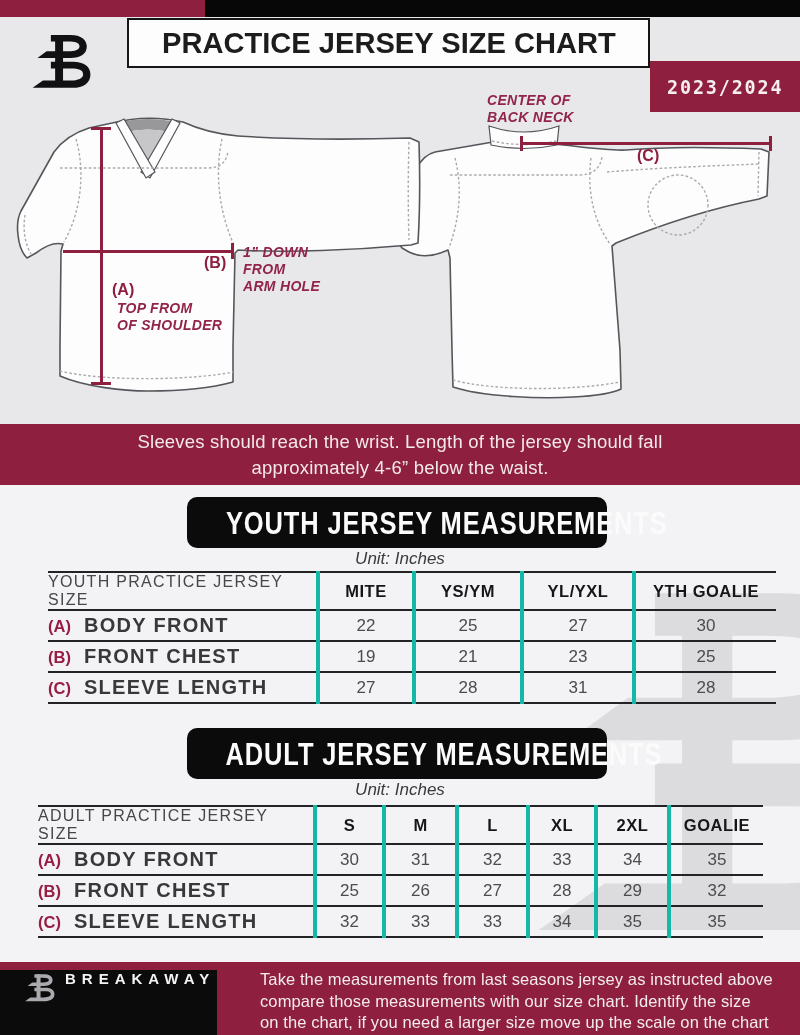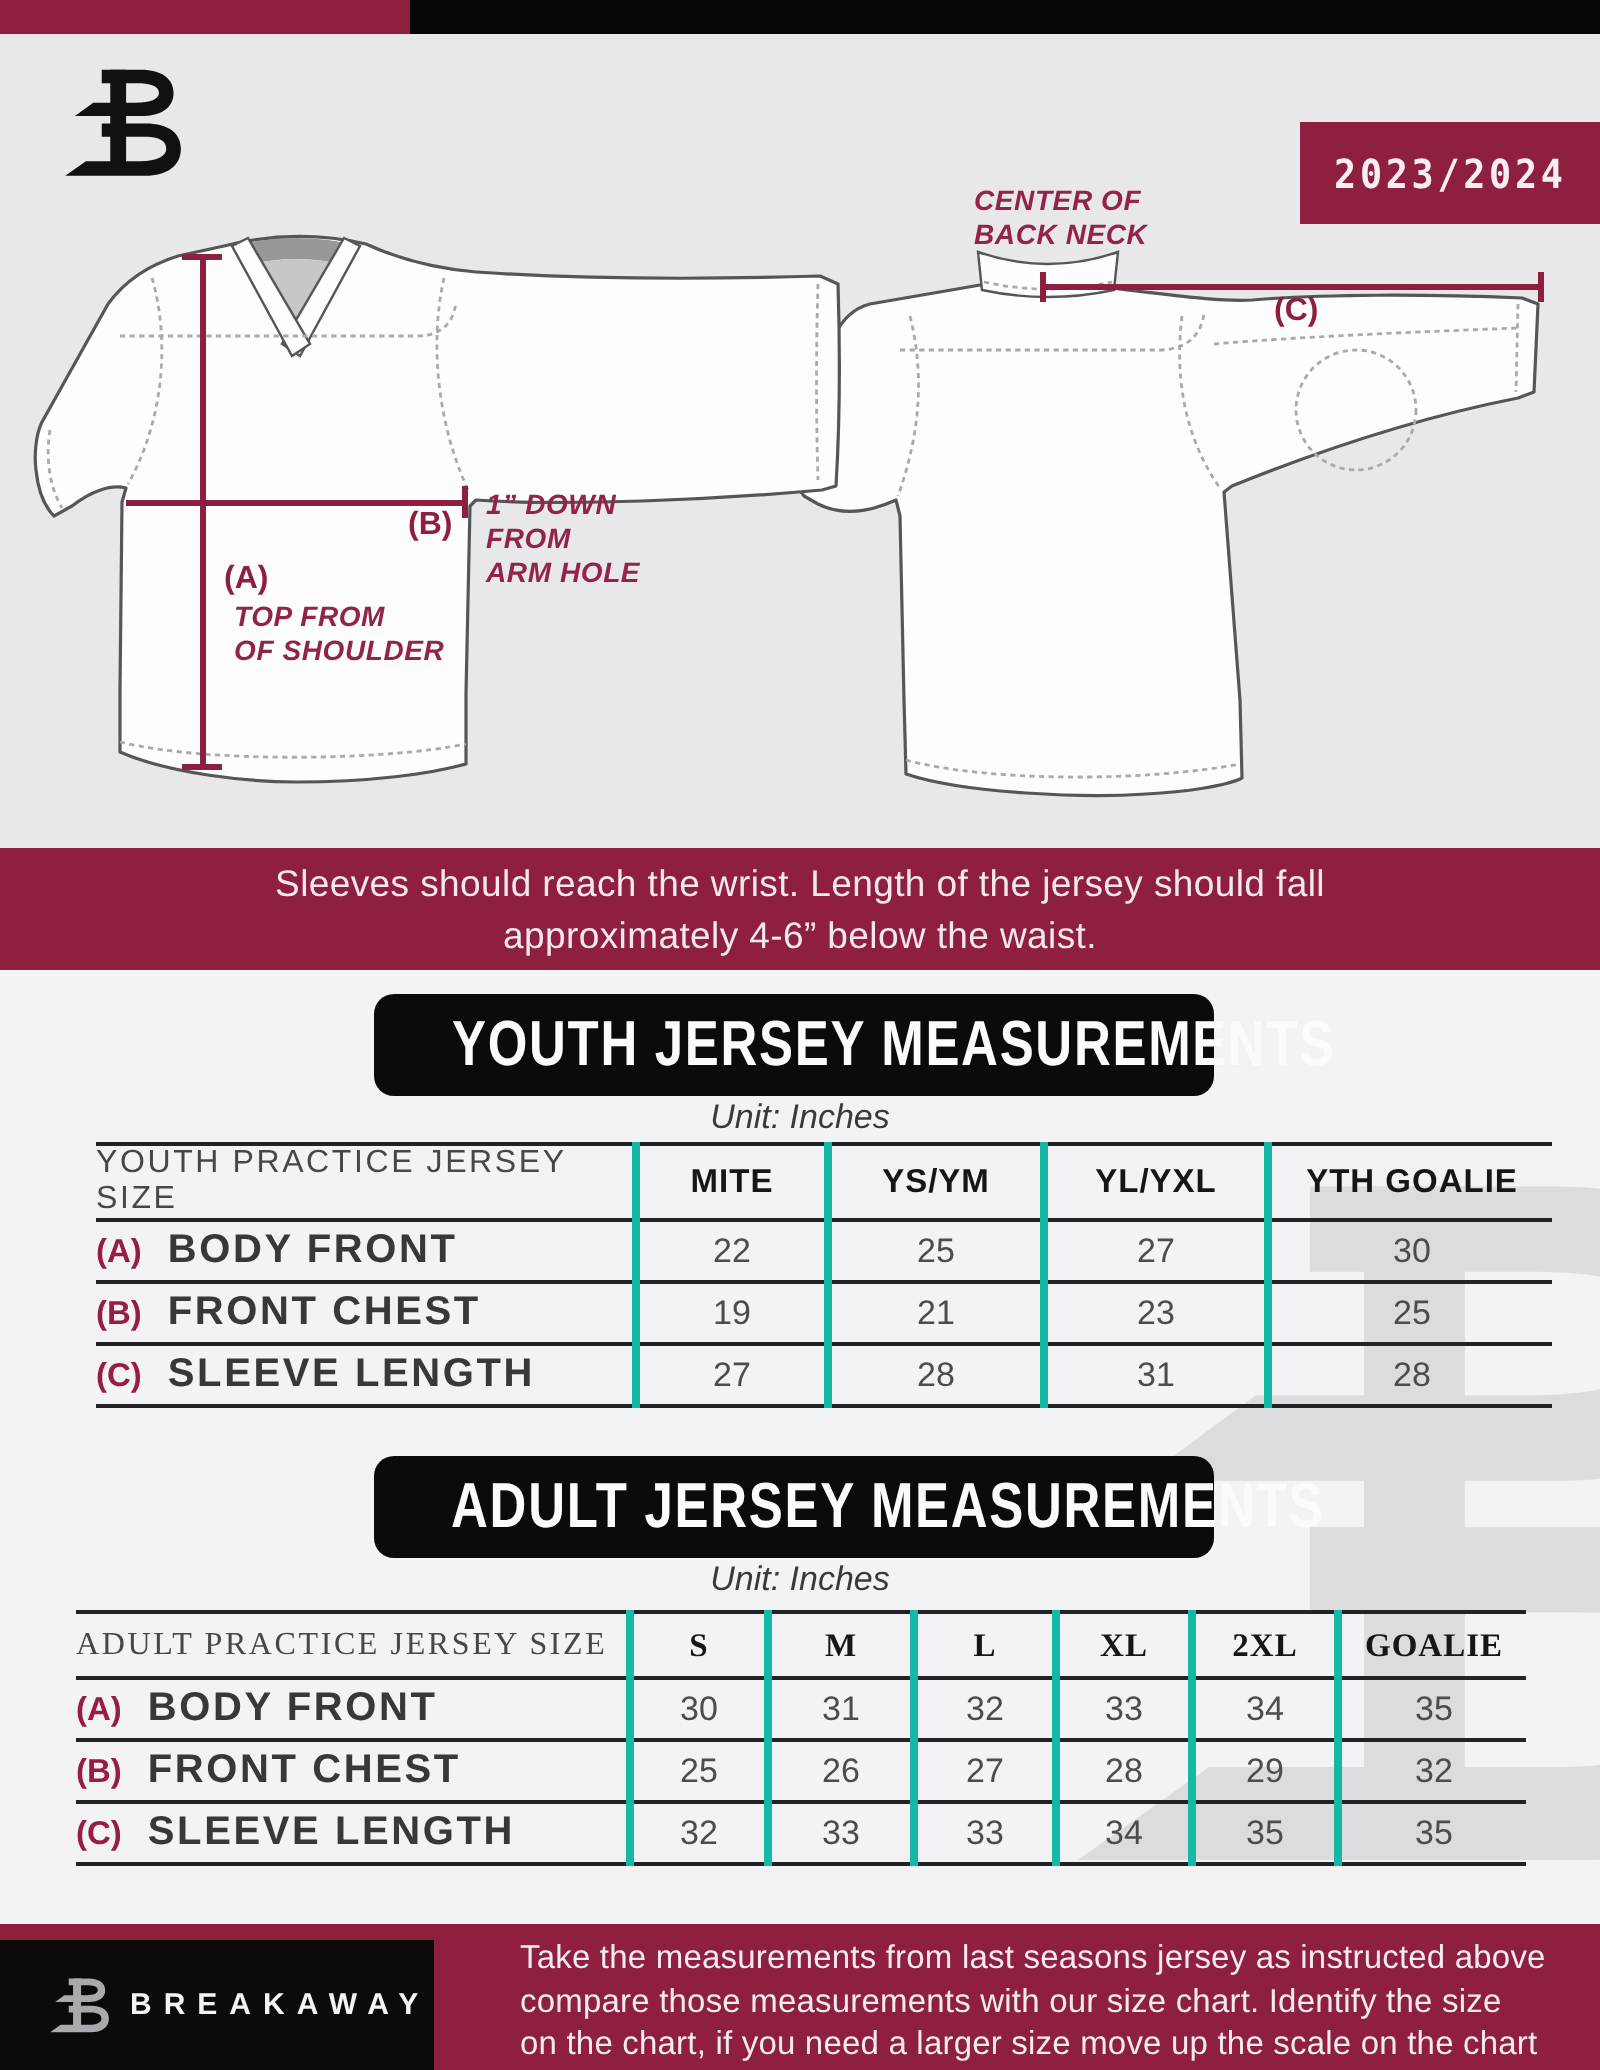--- a/index.html
+++ b/index.html
@@ -48,21 +48,21 @@
   td.cell-mid{border-left:4px solid #14b8a6;text-align:center;}
   td.label-header{font-size:16px;letter-spacing:1.3px;color:#47474a;padding-left:11px;}
   td.size-header{font-weight:bold;font-size:16.5px;color:#161618;letter-spacing:.5px;}
   td.row-label{padding-left:24px;}
   td.row-label .key{color:#981d44;font-weight:bold;font-size:16.5px;margin-right:13px;}
   td.row-label .lbl{color:#38383a;font-size:20px;letter-spacing:1.3px;font-weight:bold;}
   td.value{font-size:17px;color:#4c4c4f;}
   
   #footer-maroon{left:0;top:962px;width:800px;height:73px;background:#8e1f3e;}
   #footer-black{left:0;top:970px;width:217px;height:65px;background:#0b0b0b;
-                display:flex;align-items:center;}
+                display:flex;align-items:flex-start;}
   #footer-black svg{margin-left:22px;width:34px;height:36px;}
   #brand-name{color:#f4f4f4;font-size:15px;font-weight:bold;letter-spacing:6px;margin-left:9px;}
   #footer-note{left:232px;top:969px;width:560px;z-index:2;margin-left:28px;}
   #footer-note div{color:#f3ebee;font-size:16.5px;line-height:21.5px;letter-spacing:.1px;}
 </style>
 </head>
 <body>
 
 <svg width="0" height="0" style="position:absolute">
   <defs>
@@ -73,20 +73,23 @@
     </symbol>
   </defs>
 </svg>
 
 <div class="abs" id="top-section">
   <div class="abs" id="stripe-maroon"></div>
   <div class="abs" id="stripe-black"></div>
   <svg class="abs" id="logo-main" viewBox="0 0 110 115" fill="#111114">
       <use href="#bmark"></use>
     </svg>
+  <div class="abs" id="title-box">
+    <span class="t">PRACTICE JERSEY SIZE CHART</span>
+  </div>
   <div class="abs" id="season-box">
     <span class="t">2023/2024</span>
   </div>
 
   <svg class="abs jersey" style="left:393px;top:100px" width="407" height="320" viewBox="0 0 407 320">
     <path class="outline" d="M100 42 L42 52 C34 54 28 60 24 68 L6 125 C3 132 4 142 9 148 L16 152 C28 158 42 156 55 150 L57 158 L59 250 L60 287 C90 297 150 299 180 297 C200 296 220 293 228 289 L227 250 L219 146 L223 143 C260 128 310 110 366 99 L374 96 L376 52 L368 49 C320 47 268 47 233 50 C215 51 190 47 162 44 L100 42 Z"></path>
     <circle class="seam" cx="285" cy="105" r="30"></circle>
     <path class="seam" d="M57 75 L186 75 Q206 75 209 57"></path>
     <path class="seam" d="M214 72 C262 68 315 66 366 64"></path>
     <path class="seam" d="M62 58 C70 90 66 120 56 148"></path>
@@ -202,21 +205,21 @@
       <colgroup>
         <col style="width: 277px;">
         <col style="width: 69px;">
         <col style="width: 73px;">
         <col style="width: 71px;">
         <col style="width: 68px;">
         <col style="width: 73px;">
         <col style="width: 94px;">
       </colgroup>
       <tbody>
-        <tr style="height: 33px; font-family: Liberation Serif, serif;">
+        <tr style="height: 33px;">
           <td class="label-header">ADULT PRACTICE JERSEY SIZE</td>
           <td class="size-header cell-mid">S</td>
           <td class="size-header cell-mid">M</td>
           <td class="size-header cell-mid">L</td>
           <td class="size-header cell-mid">XL</td>
           <td class="size-header cell-mid">2XL</td>
           <td class="size-header cell-mid">GOALIE</td>
         </tr>
         <tr style="height: 31px;">
           <td class="row-label"><span class="key">(A)</span><span class="lbl">BODY FRONT</span></td>

